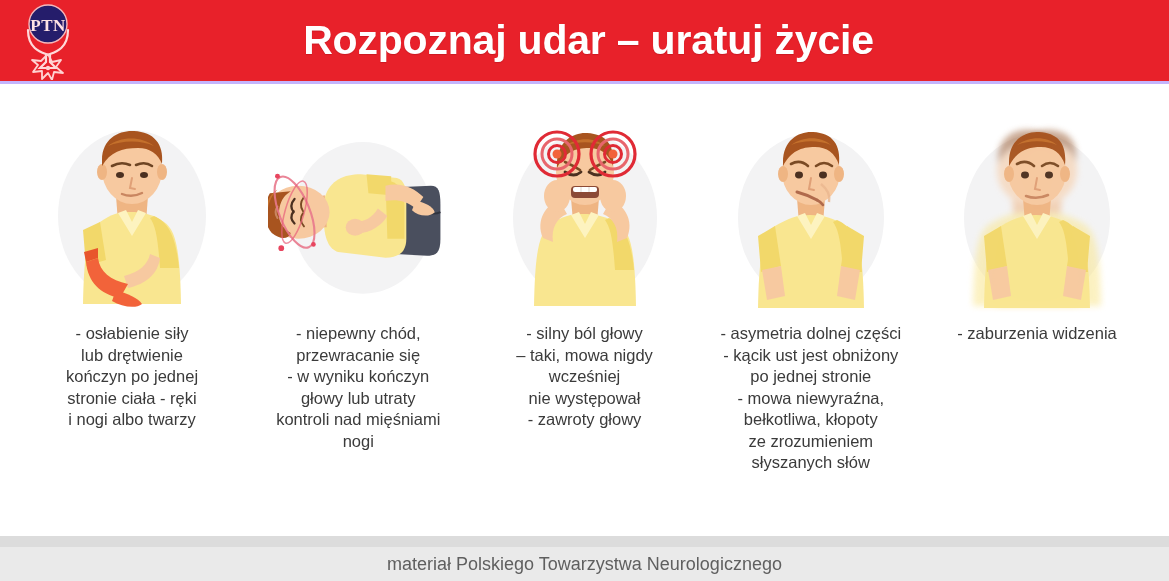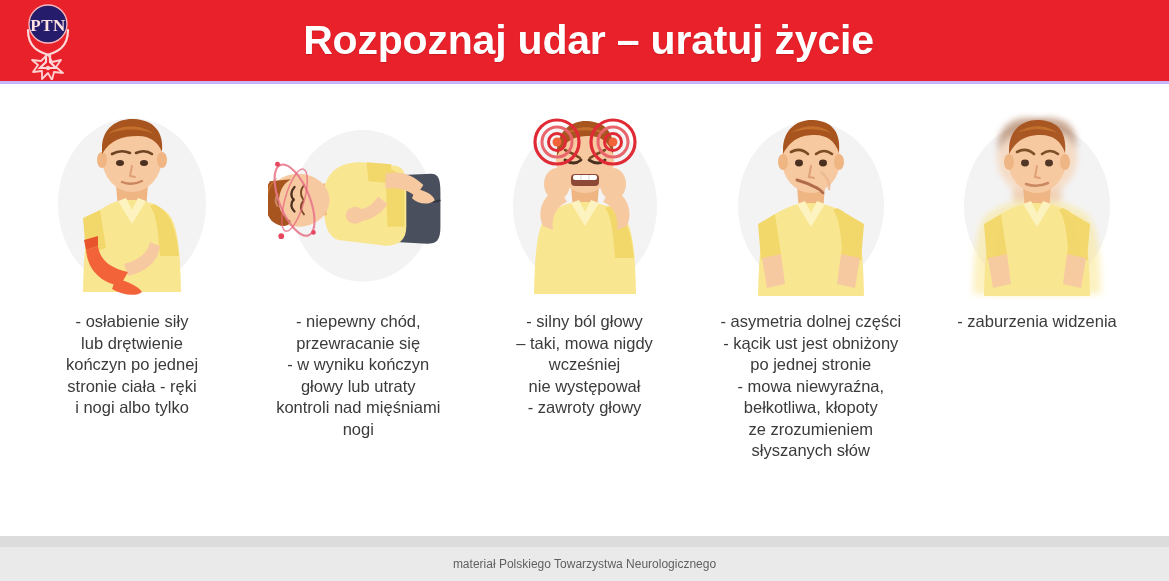--- a/index.html
+++ b/index.html
@@ -52,21 +52,21 @@
   
   .columns {
     position: absolute;
     left: 0;
     top: 84px;
     width: 1169px;
     height: 452px;
     display: flex;
     align-items: flex-start;
     justify-content: space-between;
-    padding: 0 24px;
+    padding: 12px 24px;
     box-sizing: border-box;
   }
   .col {
     width: 216px;
     display: flex;
     flex-direction: column;
     align-items: center;
   }
   .art-wrap {
     position: relative;
@@ -97,21 +97,21 @@
     height: 45px;
     background: #eaeaea;
     border-top: 11px solid #dcdcdc;
     box-sizing: border-box;
     display: flex;
     align-items: center;
     justify-content: center;
   }
   .footer-text {
     color: #5f5f5f;
-    font-size: 12px;
+    font-size: 18px;
   }
 </style>
 </head>
 <body>
 
 <div class="poster">
 
   <div class="header">
 
     <div class="logo">
@@ -171,21 +171,21 @@
           <path d="M44 144 C46 164, 58 176, 78 180 L86 166 C68 162, 58 154, 56 140 Z" fill="#f2633a"></path>
           <path d="M74 172 C86 176, 96 180, 100 186 C94 191, 80 189, 70 183 Z" fill="#f2633a"></path>
           <path d="M56 140 L44 144 L42 134 L56 130 Z" fill="#e8552c"></path>
         </svg>
       </div>
       <div class="col-text">
         <span class="ln">- osłabienie siły</span>
         <span class="ln">lub drętwienie</span>
         <span class="ln">kończyn po jednej</span>
         <span class="ln">stronie ciała - ręki</span>
-        <span class="ln">i nogi albo tylko</span>
+        <span class="ln">i nogi albo twarzy</span>
       </div>
     </div>
 
     <div class="col">
       <div class="art-wrap">
         <svg viewBox="0 0 190 195" width="190" height="195">
           <ellipse cx="100" cy="100" rx="74" ry="80" fill="#f3f3f4"></ellipse>
           <g transform="translate(4,10)">
 
             <path d="M126 58 L168 56 C176 56, 178 62, 178 76 L178 112

